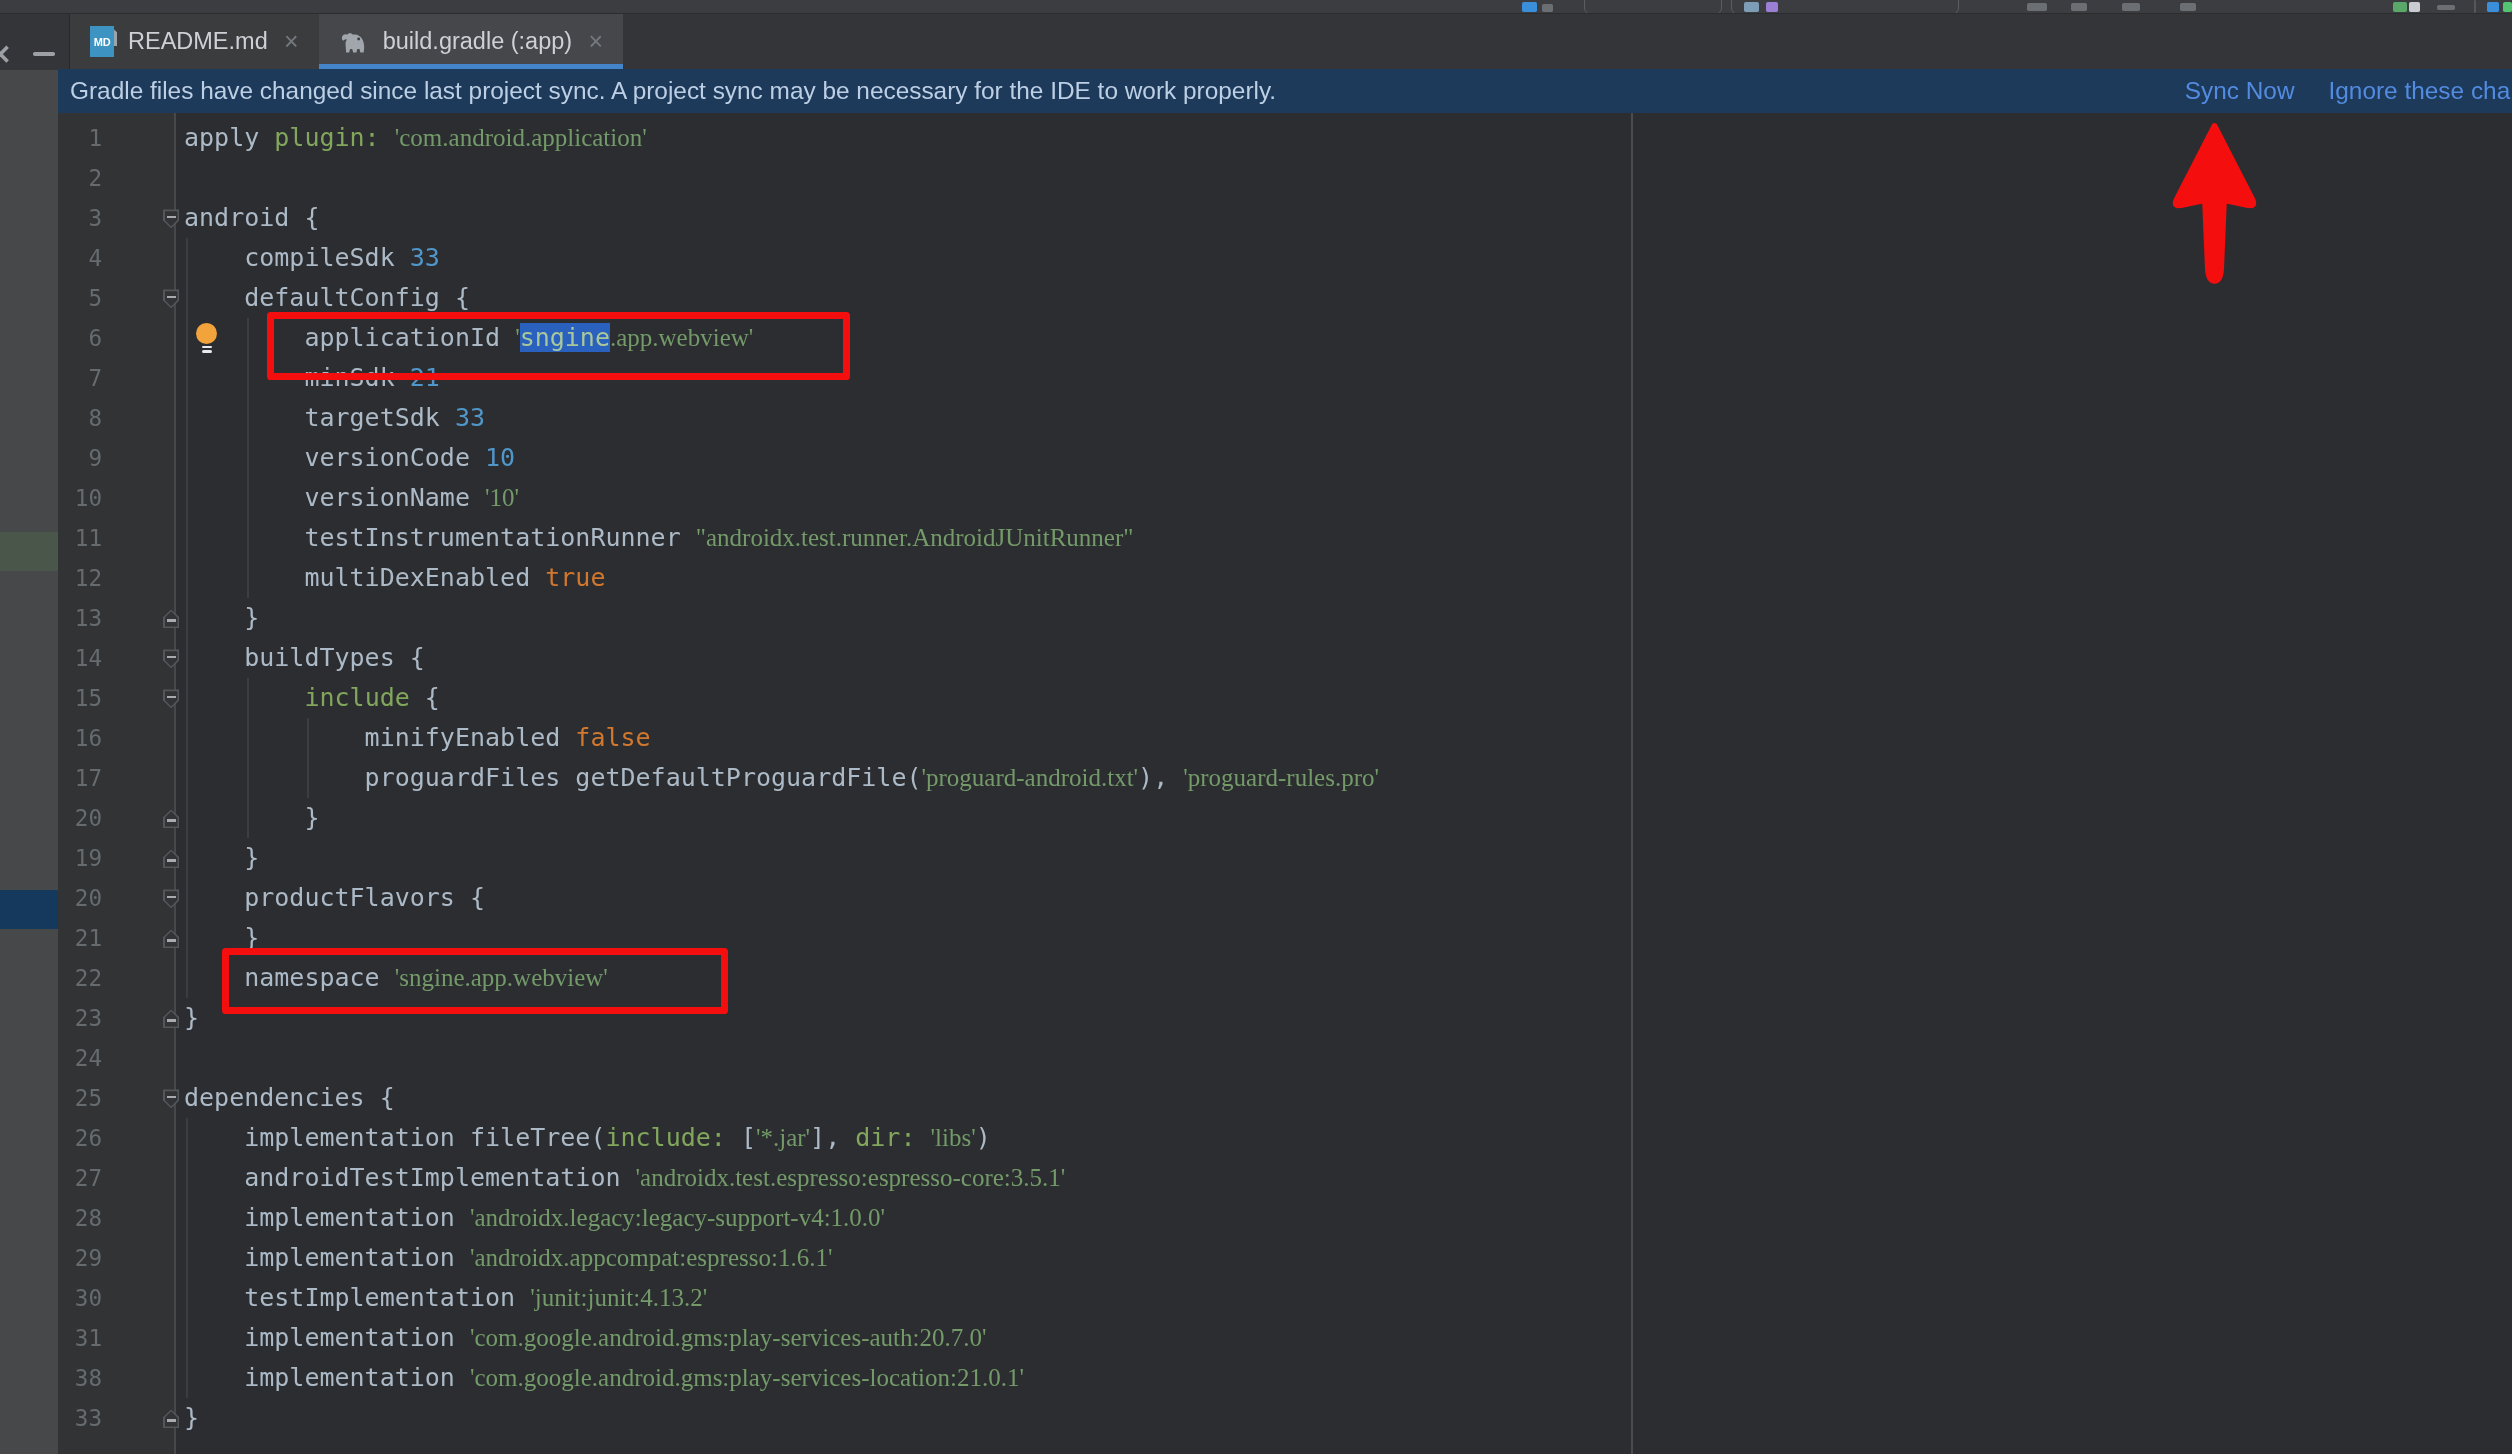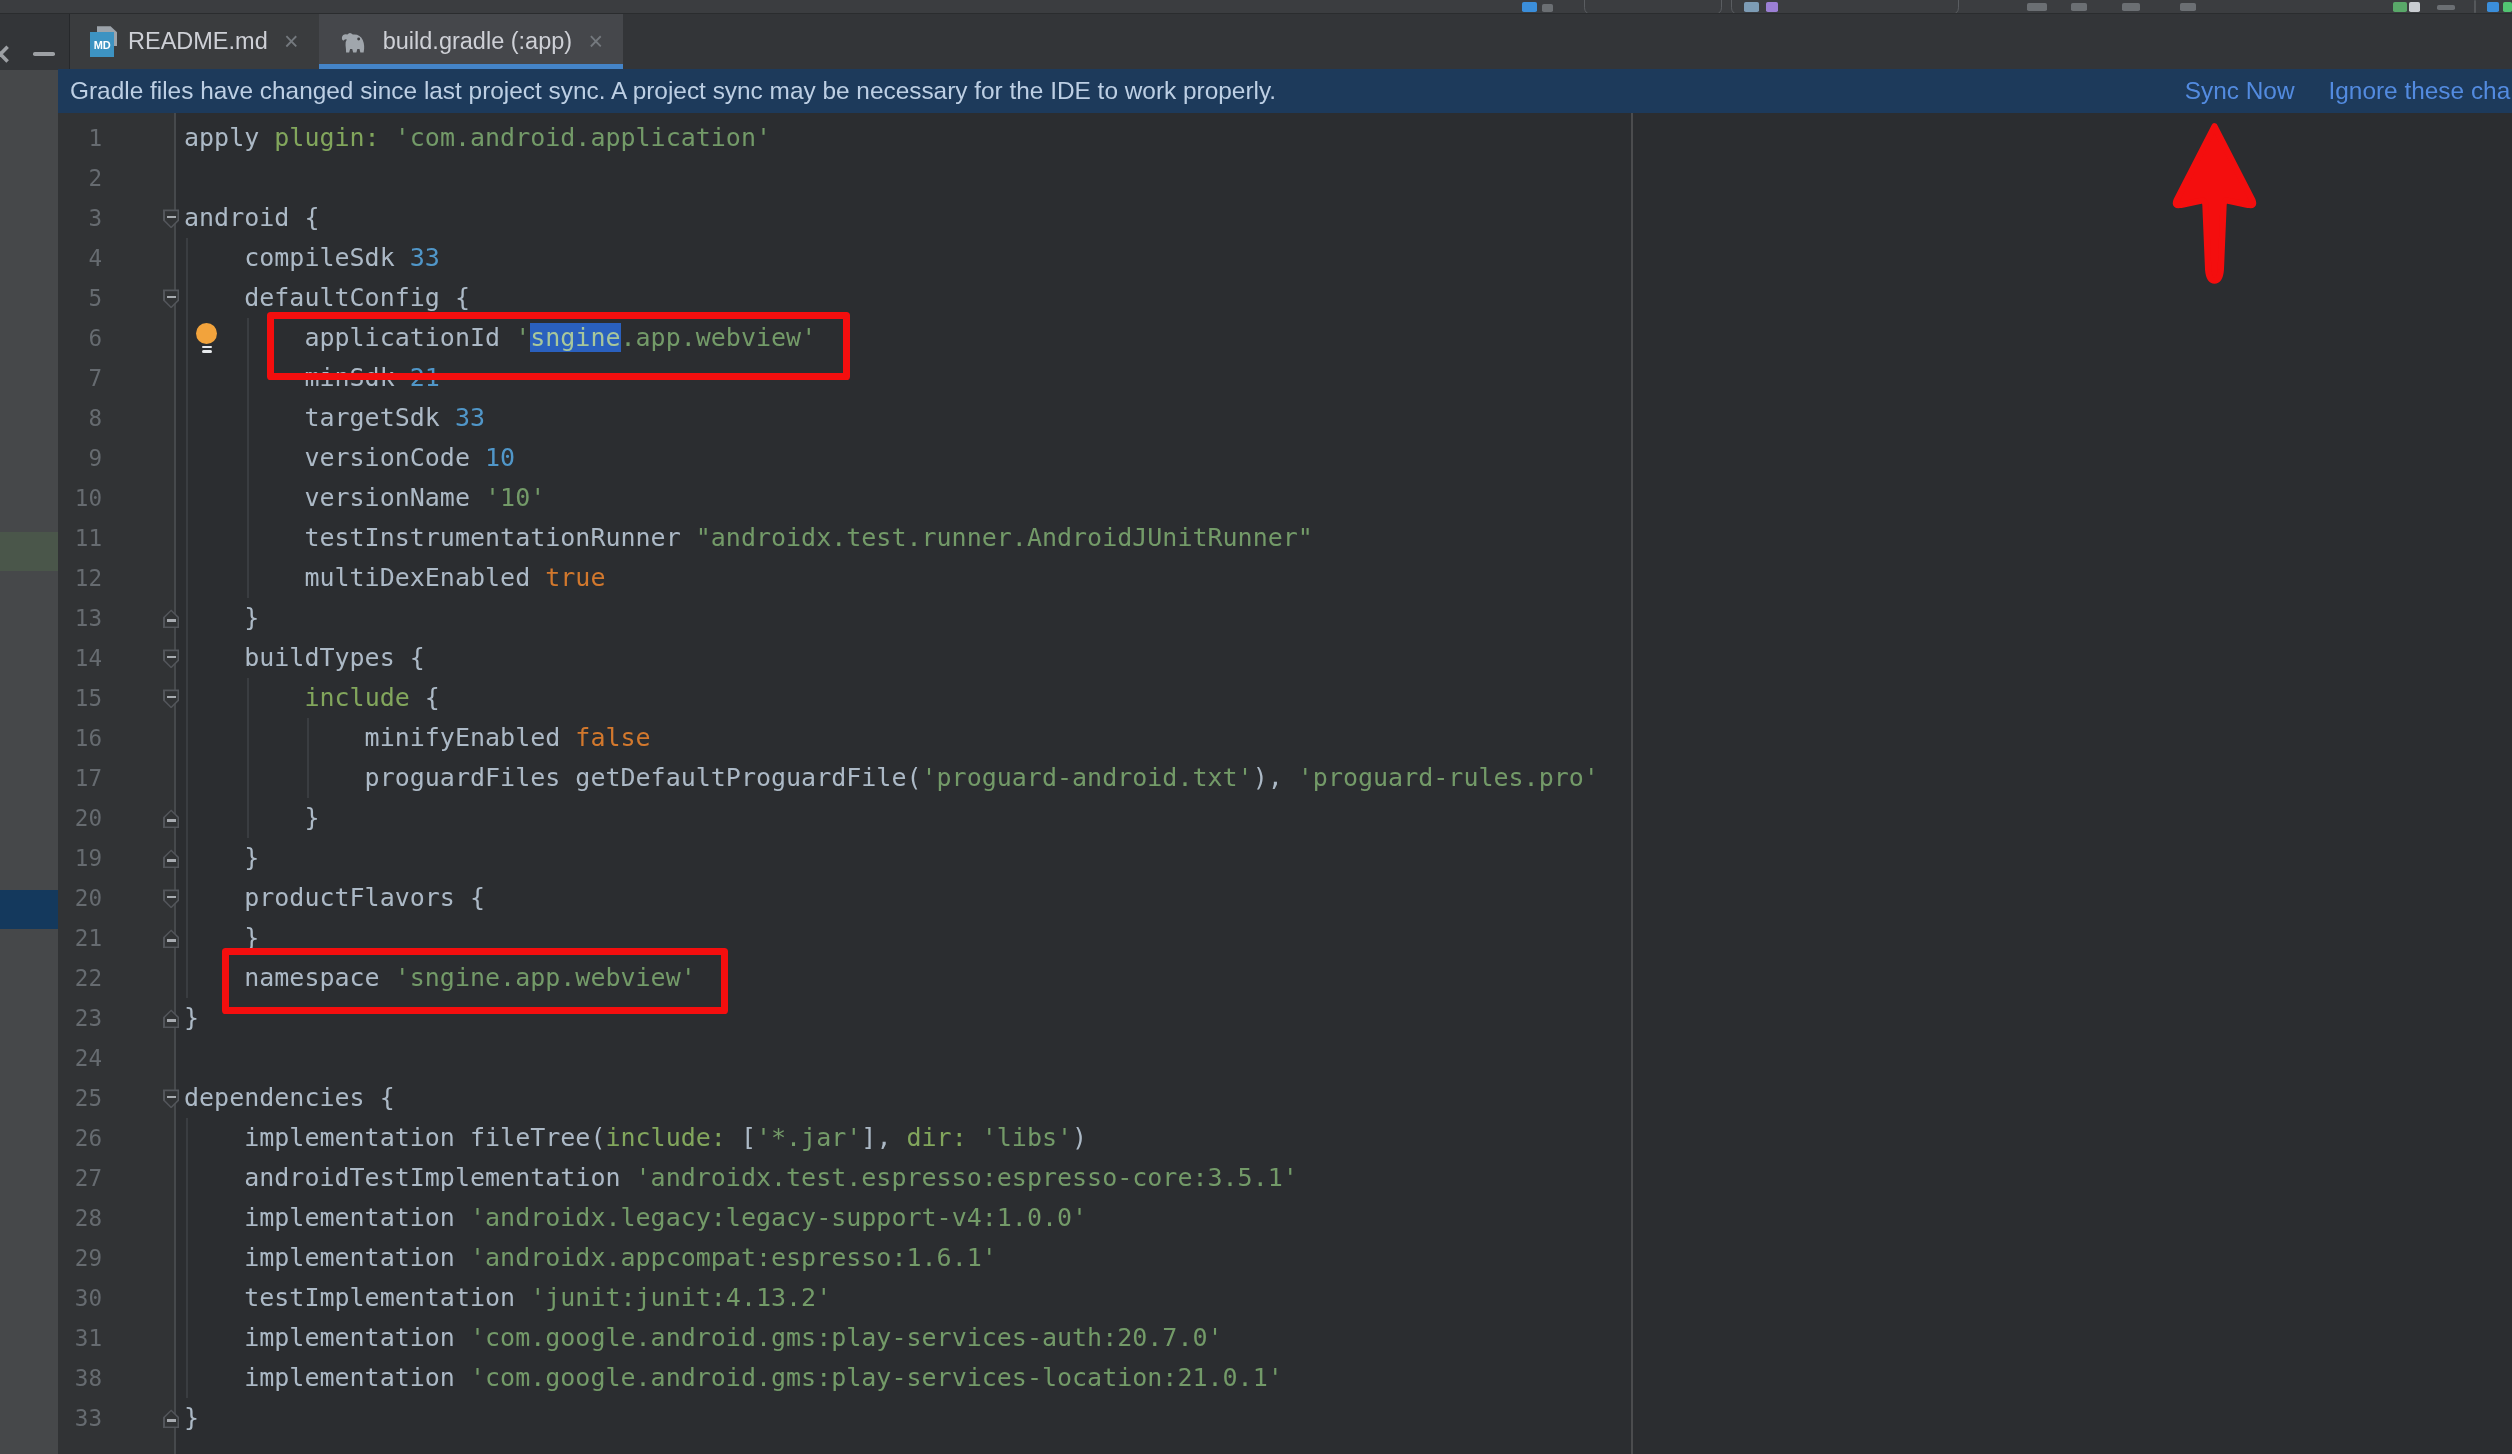--- a/index.html
+++ b/index.html
@@ -18,21 +18,21 @@
   .gearx{position:absolute;left:-11px;top:25px;color:#9DA0A4;font-size:27px;font-weight:bold;}
   .minusbtn{position:absolute;left:33px;top:38px;width:22px;height:4.5px;background:#9DA0A4;border-radius:1.8px;}
   .tab{display:flex;align-items:center;gap:11px;padding:0 20px;position:relative;color:#CED0D6;font-size:23.5px;}
   .tab.inactive{background:var(--tab-inactive-bg);}
   .tab.active{background:var(--tab-active-bg);}
   .tab .close{color:#74797E;font-size:25px;margin-left:5.4px;}
   .underline{position:absolute;left:0;right:0;bottom:0;height:5.4px;background:var(--tab-underline);}
   .mdicon{position:relative;width:27px;height:31px;flex:0 0 auto;}
   .mdpage{position:absolute;right:0;top:0;width:20px;height:20px;background:#9CA3AA;
     clip-path:polygon(0 0,68% 0,100% 30%,100% 100%,0 100%);}
-  .mdbadge{position:absolute;left:0;bottom:0;width:24.4px;height:25px;background:#3D93C2;color:#fff;
+  .mdbadge{position:absolute;left:0;bottom:0;width:24.4px;height:31px;background:#3D93C2;color:#fff;
     font-size:11px;font-weight:bold;display:flex;align-items:center;justify-content:center;}
 
   
   .banner{position:absolute;left:58px;top:69px;width:2454px;height:44px;background:var(--banner-bg);
     display:flex;align-items:center;color:var(--banner-text);font-size:24.4px;z-index:7;overflow:hidden;}
   .banner .msg{padding-left:12px;white-space:nowrap;}
   .banner .actions{margin-left:auto;display:flex;gap:34px;padding-right:1.8px;}
   .banner a{color:var(--link);text-decoration:none;white-space:nowrap;cursor:pointer;}
 
   
@@ -43,21 +43,21 @@
   .editor{position:absolute;left:58px;top:113px;right:0;bottom:0;background:var(--editor-bg);z-index:1;}
   .gutter-bg{position:absolute;left:0;top:0;bottom:0;width:116px;background:var(--gutter-bg);}
   .gutter-sep{position:absolute;left:116px;top:0;bottom:0;width:1.8px;background:var(--fold-line);}
   .margin-guide{position:absolute;left:1573px;top:0;bottom:0;width:1.8px;background:#4B4C4E;}
   .lines{position:absolute;left:0;top:5.4px;right:0;}
   .line{position:relative;height:40px;display:flex;align-items:center;}
   .ln{width:44px;flex:0 0 auto;text-align:right;color:var(--line-number);
     font-family:"DejaVu Sans Mono",monospace;font-size:22.6px;}
   .foldslot{width:82px;flex:0 0 auto;position:relative;height:40px;}
   pre.code{margin:0;font-family:"DejaVu Sans Mono",monospace;font-size:25px;line-height:40px;white-space:pre;}
-  .tok-d{color:var(--tok-d);} .tok-s{color:var(--tok-s);} .tok-k{color:var(--tok-k);}
+  .tok-d{color:var(--tok-d);} .tok-s{color:var(--tok-s);font-family:Liberation Serif, serif;} .tok-k{color:var(--tok-k);}
   .tok-n{color:var(--tok-n);} .tok-b{color:var(--tok-b);}
   .tok-hl{color:#A8C79B;background:var(--sel-bg);}
   .guide{position:absolute;top:0;bottom:0;width:1.8px;background:var(--guide);}
   .fold{position:absolute;left:61px;top:11px;width:16.3px;height:19px;background:#53565B;}
   .fold.start{clip-path:polygon(0 0,100% 0,100% 58%,50% 100%,0 58%);}
   .fold.end{clip-path:polygon(50% 0,100% 42%,100% 100%,0 100%,0 42%);}
   .fold::before{content:"";position:absolute;inset:1.8px;background:var(--gutter-bg);clip-path:inherit;}
   .fold .dash{position:absolute;left:3.6px;width:9px;height:2.7px;background:#A6AAAF;z-index:2;}
   .fold.start .dash{top:6.3px;} .fold.end .dash{top:10px;}
   .bulb{position:absolute;left:135px;top:4.5px;width:27px;height:33px;z-index:2;}

